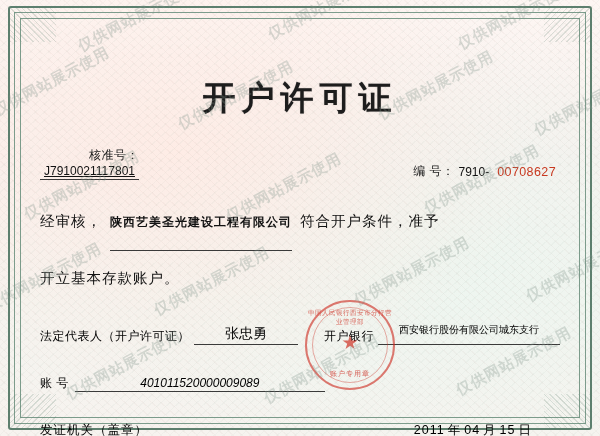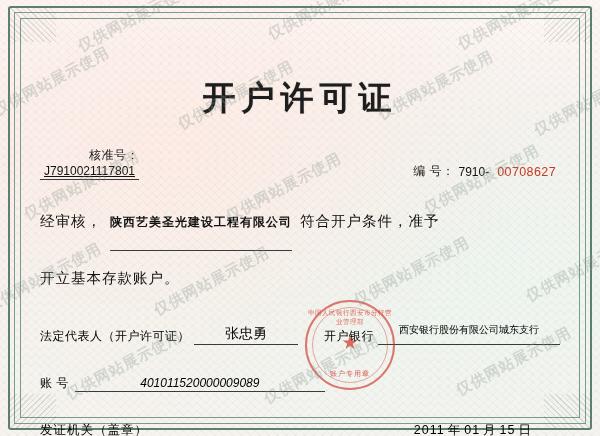--- a/index.html
+++ b/index.html
@@ -262,21 +262,21 @@
     </div>
 
     <div class="row-acct">
       <span class="lbl">账  号</span>
       <span class="blank-lg">401011520000009089</span>
     </div>
 
     <div class="row-issue">
       <span class="issuer">发证机关（盖章）</span>
       <span class="date">
-        <span class="d">2011</span><span>年</span><span class="d">01</span><span>月</span><span class="d">15</span><span>日</span>
+        <span class="d">2011</span><span>年</span><span class="d">04</span><span>月</span><span class="d">15</span><span>日</span>
       </span>
     </div>
 
   </div>
 
   <div class="seal">
     <div class="ring"></div>
     <div class="top-text">中国人民银行西安市分行营业管理部</div>
     <div class="star">★</div>
     <div class="bot-text">账户专用章</div>

